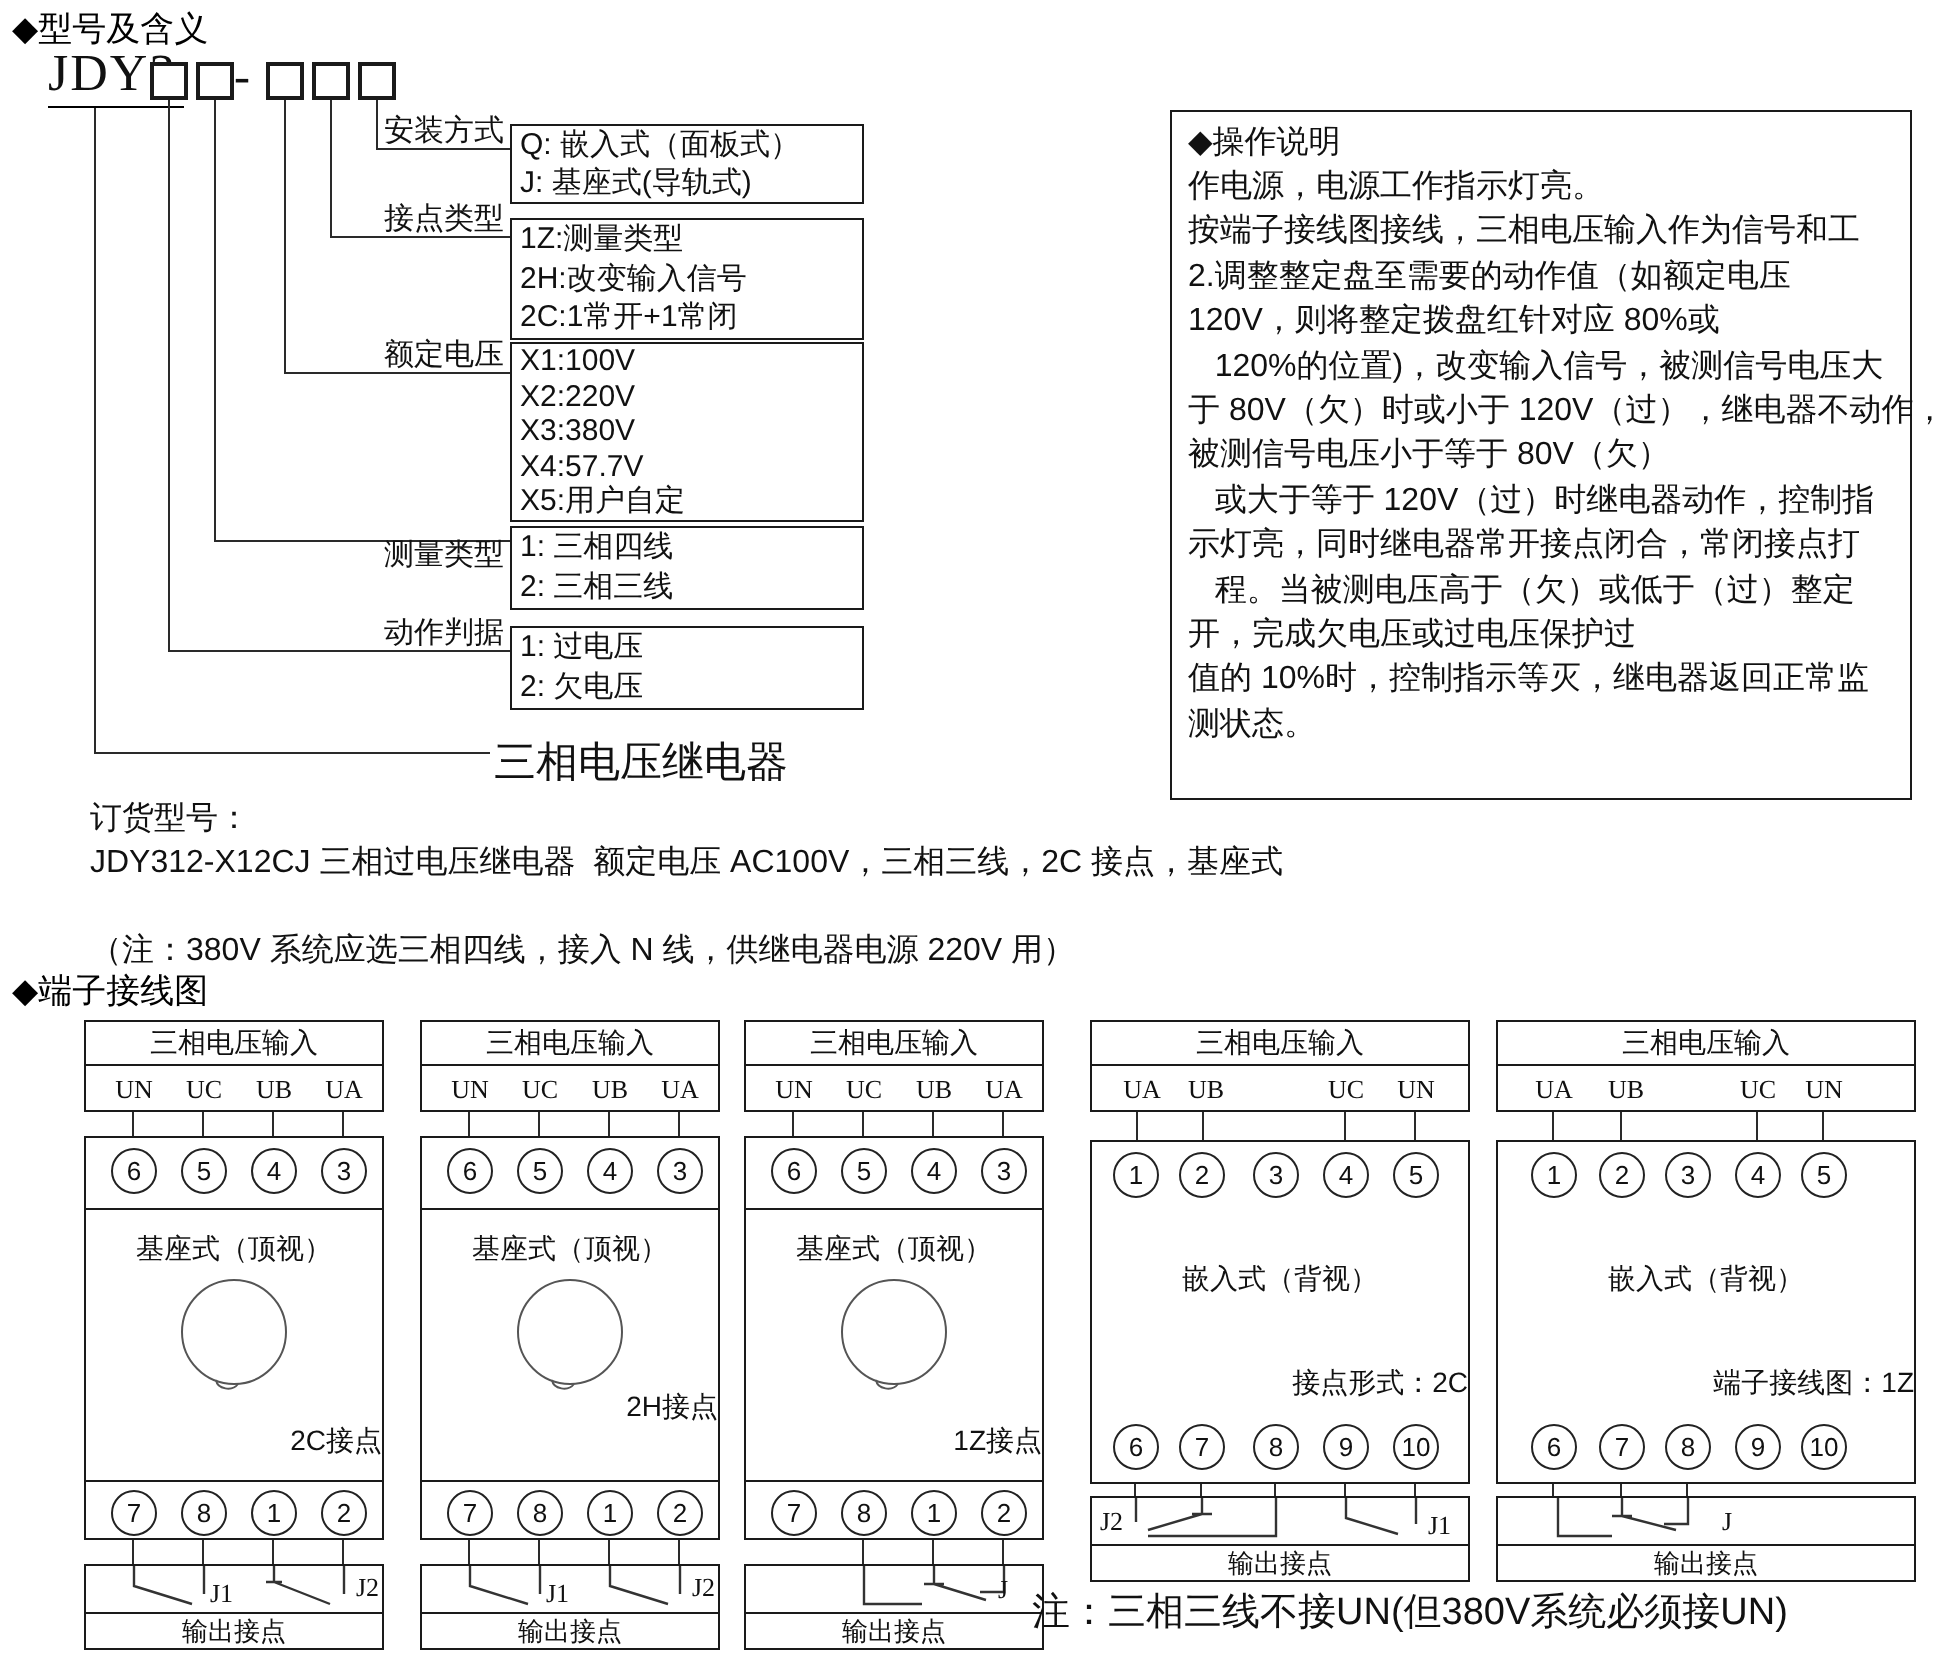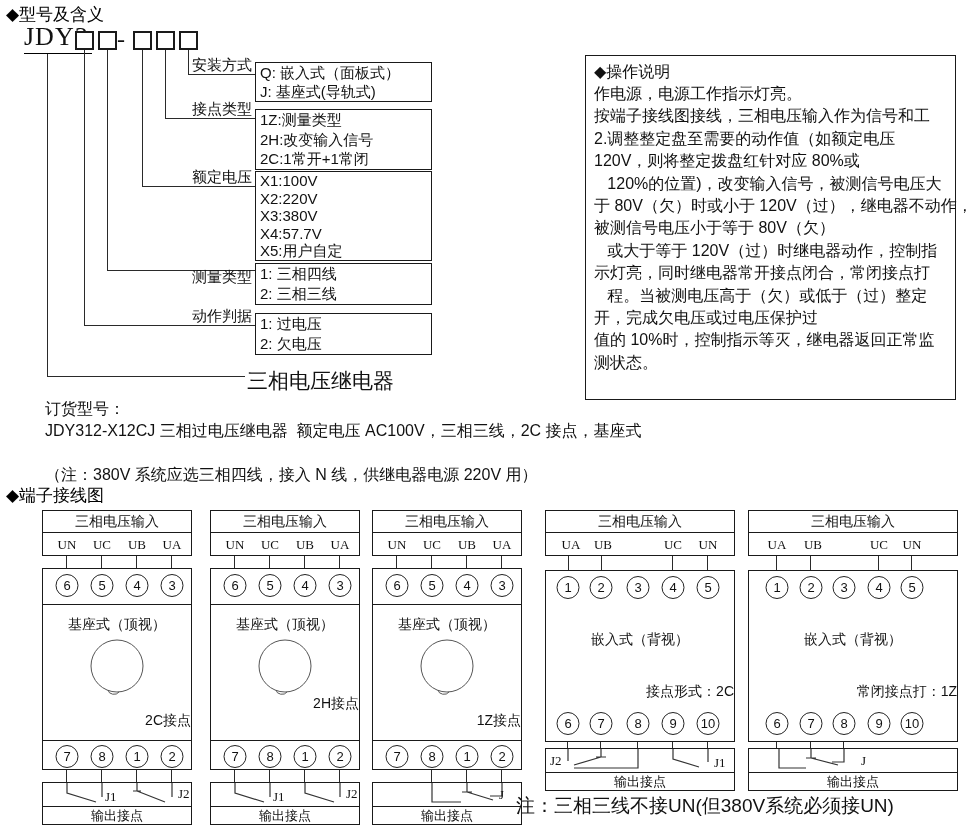--- a/index.html
+++ b/index.html
@@ -328,21 +328,21 @@
     <div class="vstub" style="left:62px;top:46px;height:14px"></div>
     <div class="vstub" style="left:130px;top:46px;height:14px"></div>
     <div class="vstub" style="left:163px;top:46px;height:14px"></div>
     <div class="bbox" style="top:60px;height:172px">
       <span class="term" style="left:28px;top:5px">1</span>
       <span class="term" style="left:62px;top:5px">2</span>
       <span class="term" style="left:95px;top:5px">3</span>
       <span class="term" style="left:130px;top:5px">4</span>
       <span class="term" style="left:163px;top:5px">5</span>
       <div class="vlabel" style="top:60px">嵌入式（背视）</div>
-      <div class="clabel" style="top:112px">常闭接点打：1Z</div>
+      <div class="clabel" style="top:112px">端子接线图：1Z</div>
       <span class="term" style="left:28px;top:141px">6</span>
       <span class="term" style="left:62px;top:141px">7</span>
       <span class="term" style="left:95px;top:141px">8</span>
       <span class="term" style="left:130px;top:141px">9</span>
       <span class="term" style="left:163px;top:141px">10</span>
     </div>
     <div class="vstub" style="left:28px;top:232px;height:6px"></div>
     <div class="vstub" style="left:62px;top:232px;height:6px"></div>
     <div class="vstub" style="left:95px;top:232px;height:6px"></div>
     <div class="obox" style="top:238px">

